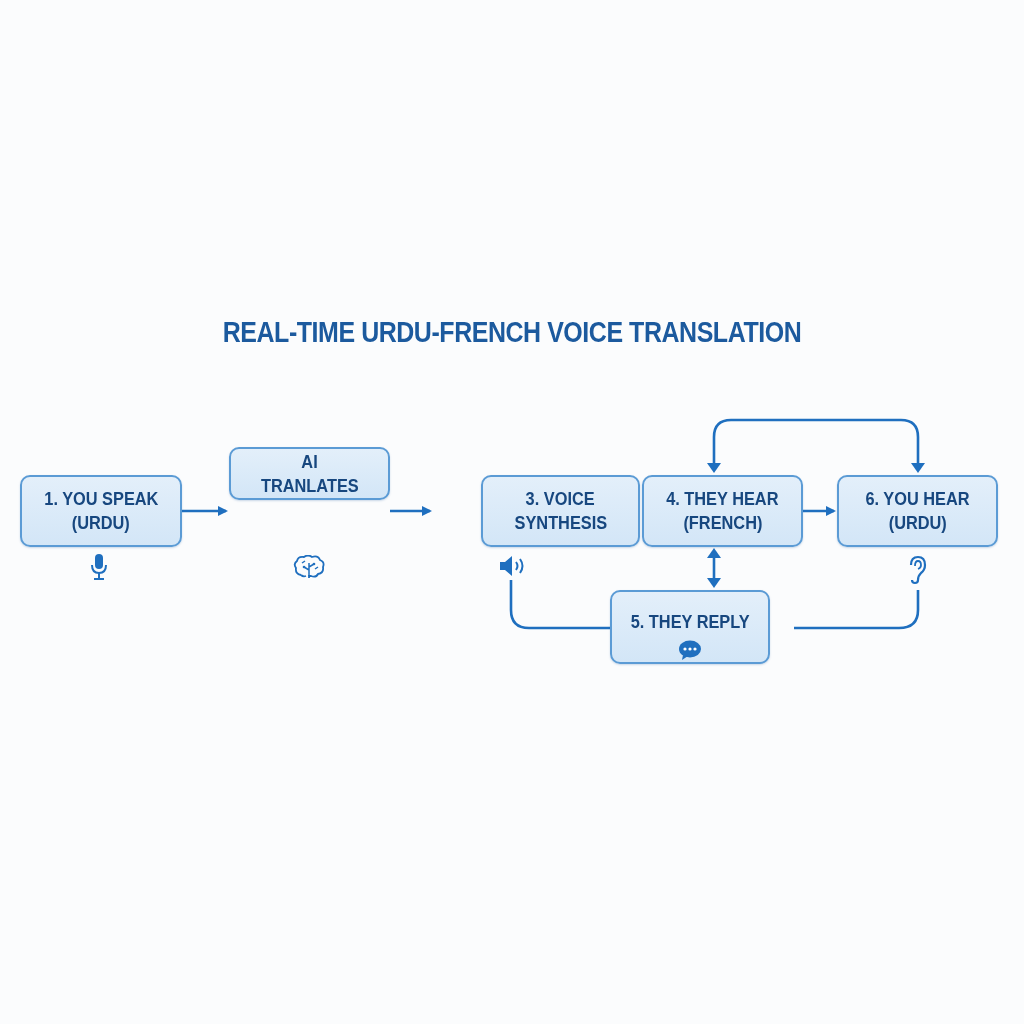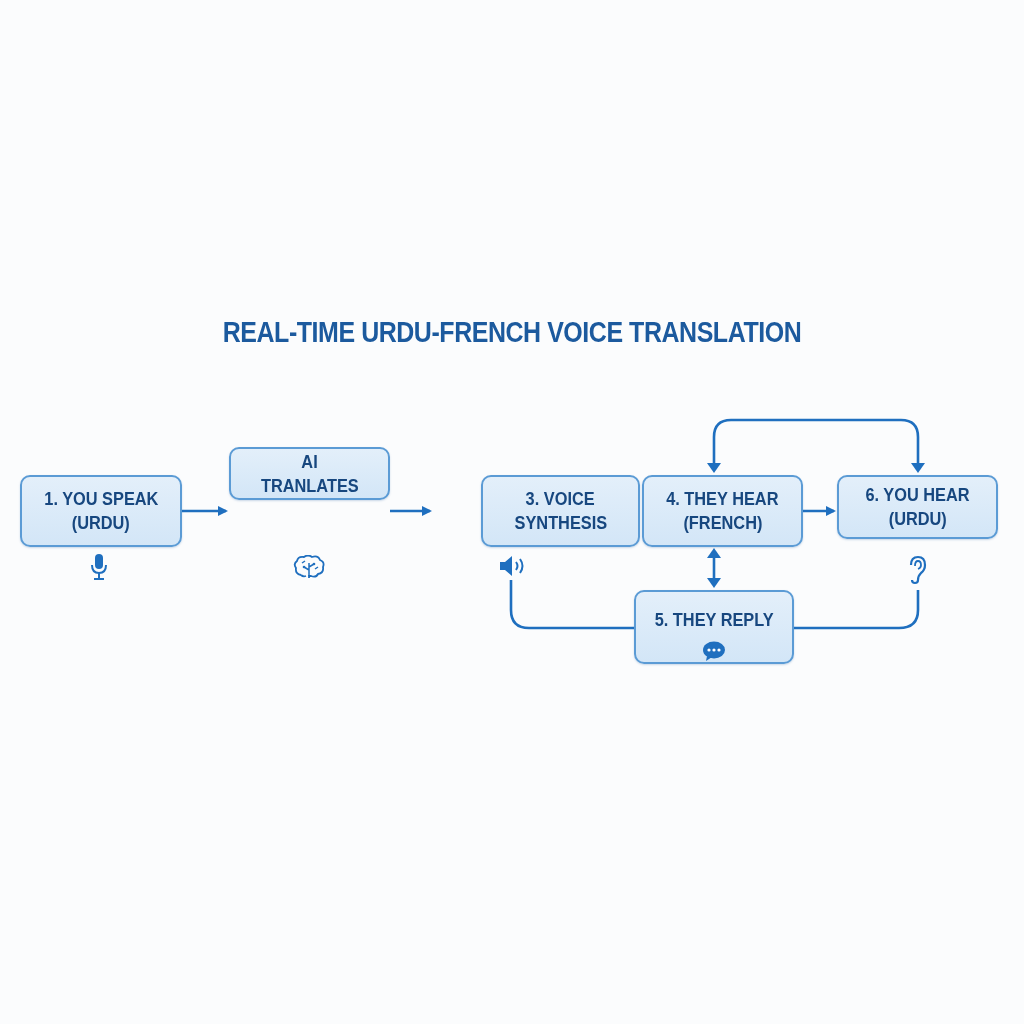--- a/index.html
+++ b/index.html
@@ -68,25 +68,25 @@
   <span class="lbl">TRANLATES</span>
 </div>
 <div class="box" style="left:433px;top:475px;width:159px;height:72px;margin-left:48px;">
   <span class="lbl">3. VOICE</span>
   <span class="lbl">SYNTHESIS</span>
 </div>
 <div class="box" style="left:642px;top:475px;width:161px;height:72px;">
   <span class="lbl">4. THEY HEAR</span>
   <span class="lbl">(FRENCH)</span>
 </div>
-<div class="box" style="left:837px;top:475px;width:161px;height:64px;">
+<div class="box" style="left:837px;top:475px;width:161px;height:72px;">
   <span class="lbl">6. YOU HEAR</span>
   <span class="lbl">(URDU)</span>
 </div>
-<div class="box" style="left:634px;top:590px;width:160px;height:74px;justify-content:space-between;padding-top:16px;">
+<div class="box" style="left:610px;top:590px;width:160px;height:74px;justify-content:center;padding-top:16px;">
   <span class="lbl">5. THEY REPLY</span>
   <svg width="24" height="22" viewBox="0 0 24 22" style="margin-top:5px;">
     <ellipse cx="12" cy="10" rx="11" ry="8.5" fill="#1f6fbf"></ellipse>
     <path d="M5,16 L4,21 L10,17 z" fill="#1f6fbf"></path>
     <circle cx="7" cy="10" r="1.6" fill="#fff"></circle>
     <circle cx="12" cy="10" r="1.6" fill="#fff"></circle>
     <circle cx="17" cy="10" r="1.6" fill="#fff"></circle>
   </svg>
 </div>
 

